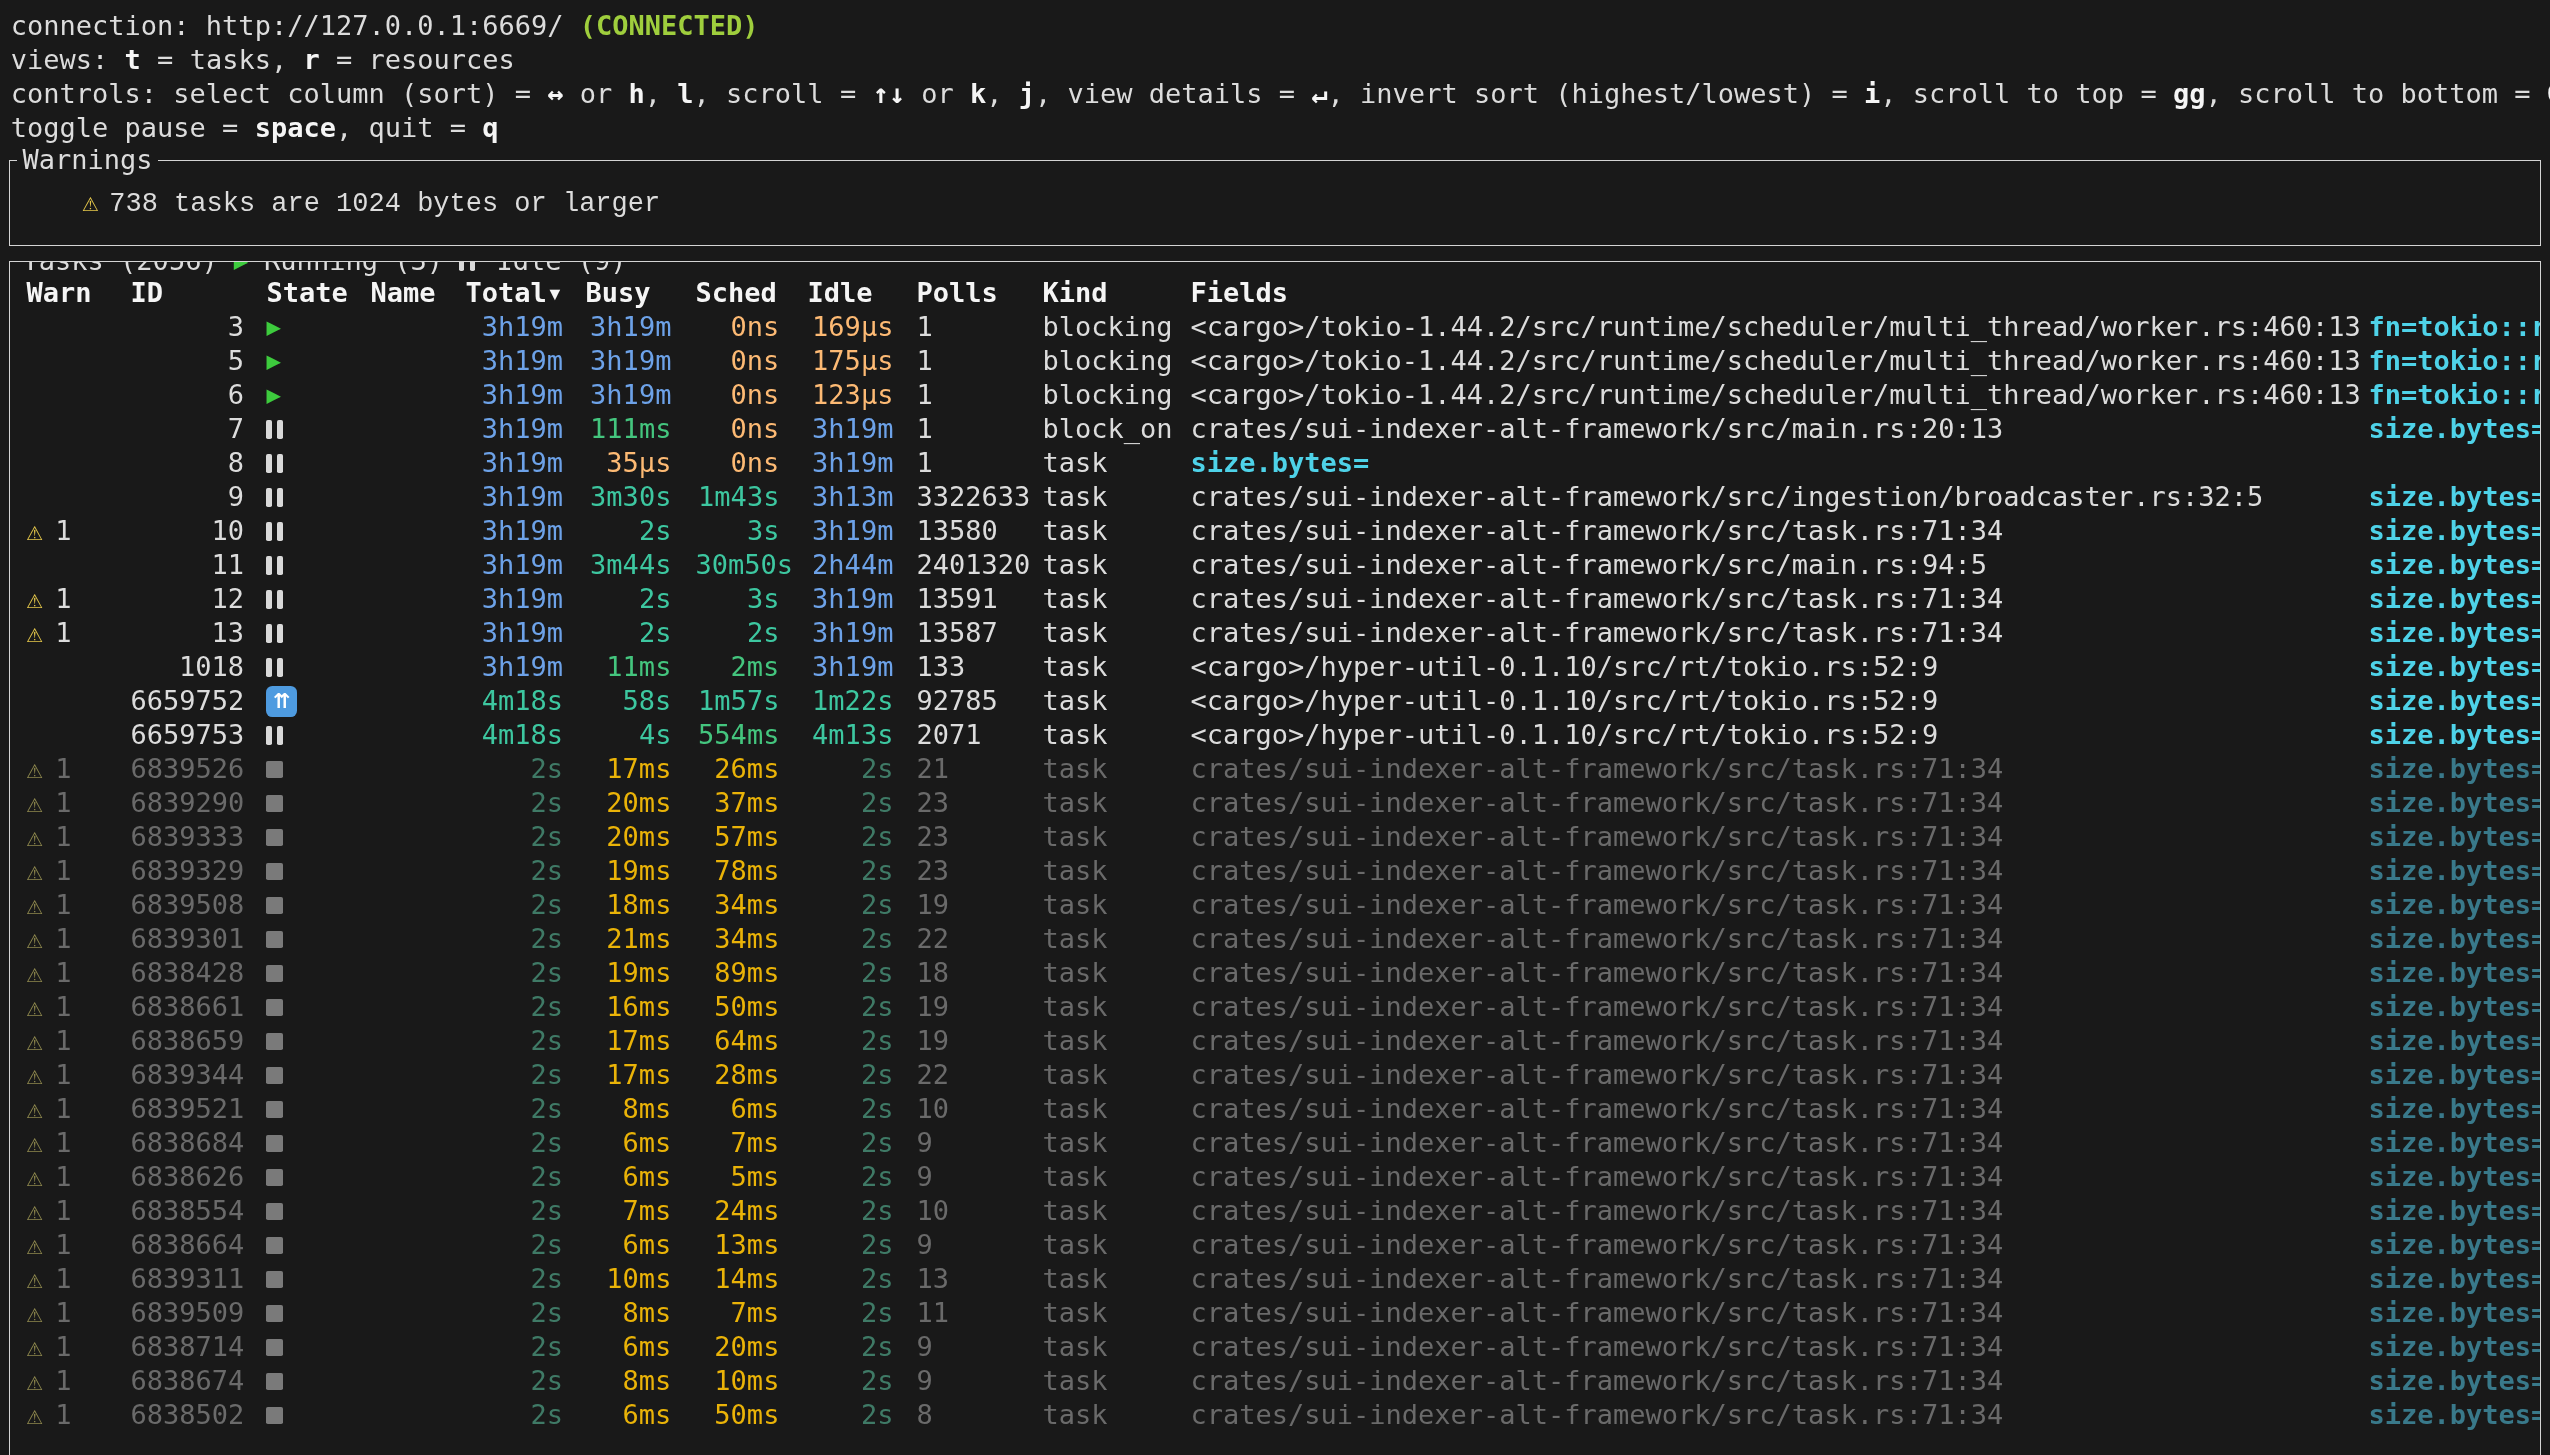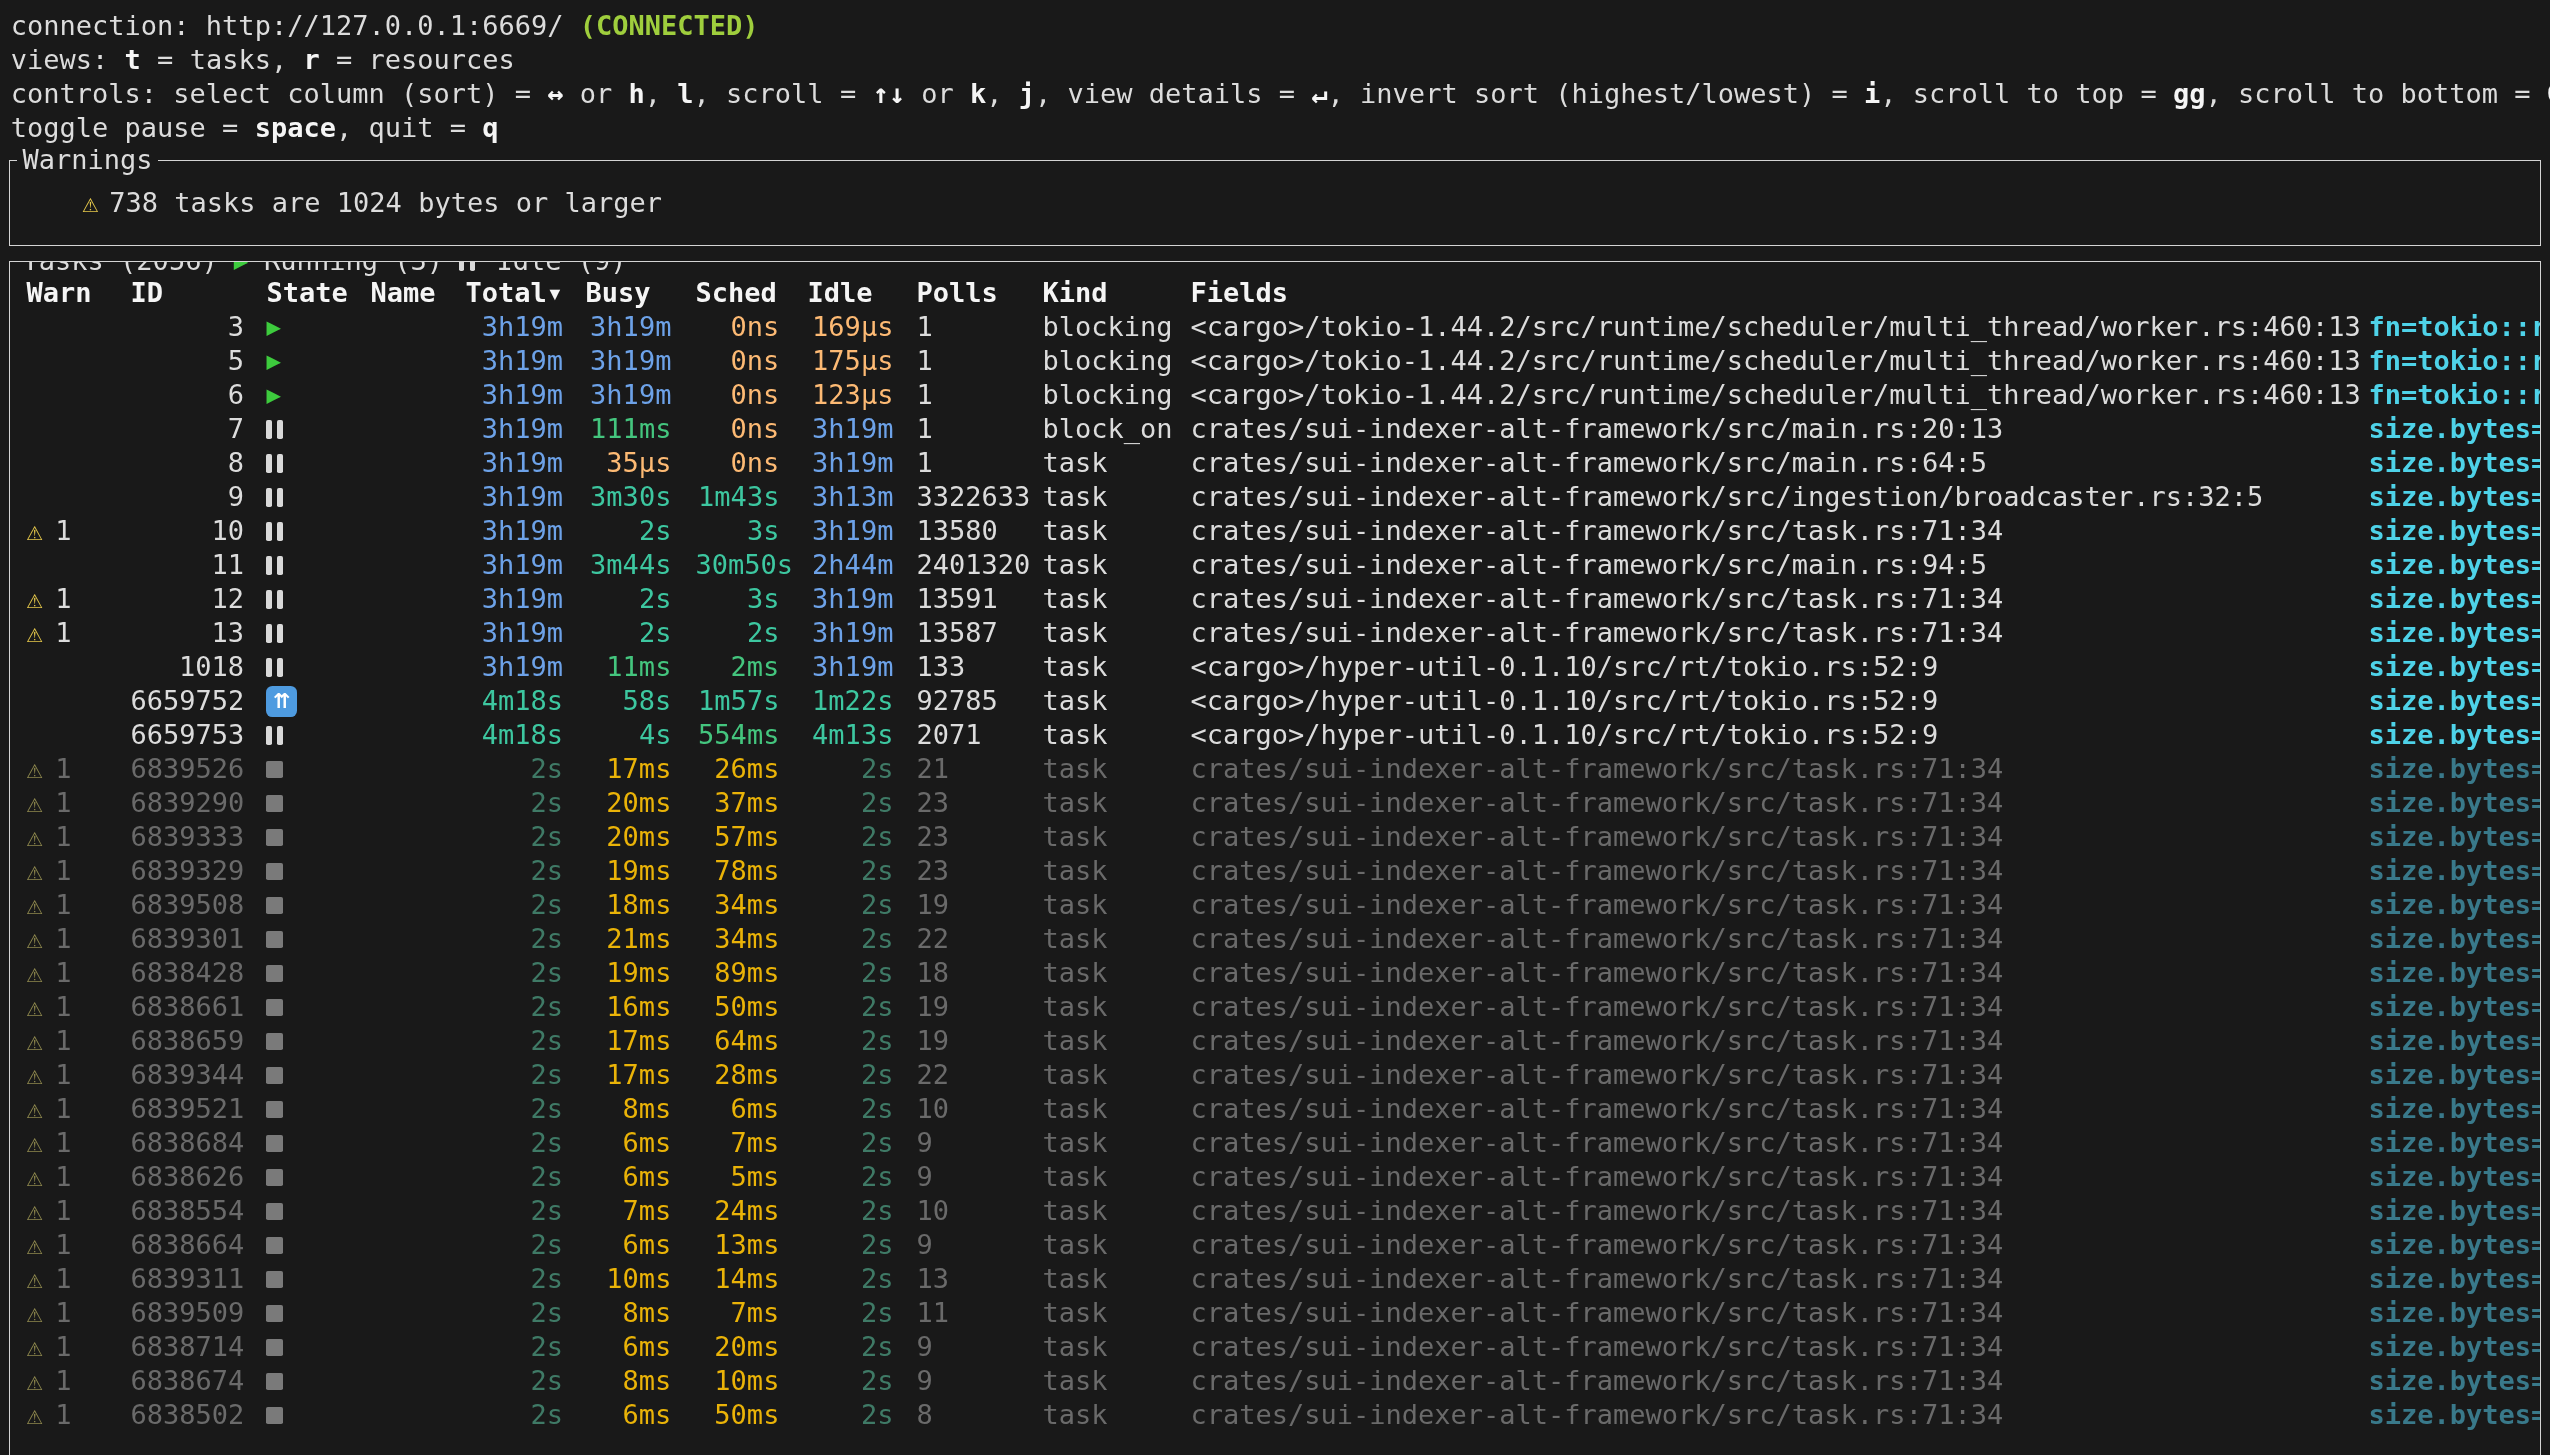--- a/index.html
+++ b/index.html
@@ -29,21 +29,21 @@
   }
   .tbox-title {
     position: absolute; top: -18px; left: 7.2px;
     background: #191919; padding: 0 5.4px; white-space: pre;
     display: inline-flex; align-items: center;
   }
   .tbox-title > * + * { margin-left: 16px; }
   #warnings-box { top: 160px; height: 86px; display: flex; align-items: center; }
   .warn-item { padding-left: 7.2px; white-space: pre; }
   .warn-icon { color: #e3c64a; }
-  .warn-item .warn-text { margin-left: 10.8px; }
+  .warn-item .warn-text { margin-left: 10.8px; font-family: Liberation Mono, monospace; }
 
   #tasks-box { top: 261px; height: 1194px; border-bottom: none; overflow: hidden; }
   .ttable { margin-top: 14.4px; margin-left: 11px; }
 
   .thead, .trow {
     display: grid;
     grid-template-columns: 104px 136px 104px 95px 120px 110px 112px 109px 126px 148px 1178px minmax(0,1fr);
     height: 34px; padding-left: 5.4px;
   }
   .cell { white-space: pre; overflow: hidden; }
@@ -192,21 +192,20 @@
           <div class="cell c-warn"></div>
           <div class="cell c-id">8</div>
           <div class="cell c-state"><span class="pause-icon"><i></i><i></i></span></div>
           <div class="cell c-name"></div>
           <div class="cell c-total dur-h">3h19m</div>
           <div class="cell c-busy dur-us">35µs</div>
           <div class="cell c-sched dur-us">0ns</div>
           <div class="cell c-idle dur-h">3h19m</div>
           <div class="cell c-polls">1</div>
           <div class="cell c-kind">task</div>
-          <div class="cell c-location">crates/sui-indexer-alt-framework/src/main.rs:64:5</div>
           <div class="cell c-fields">size.bytes=</div>
         </div>
         <div class="trow">
           <div class="cell c-warn"></div>
           <div class="cell c-id">9</div>
           <div class="cell c-state"><span class="pause-icon"><i></i><i></i></span></div>
           <div class="cell c-name"></div>
           <div class="cell c-total dur-h">3h19m</div>
           <div class="cell c-busy dur-s">3m30s</div>
           <div class="cell c-sched dur-s">1m43s</div>

